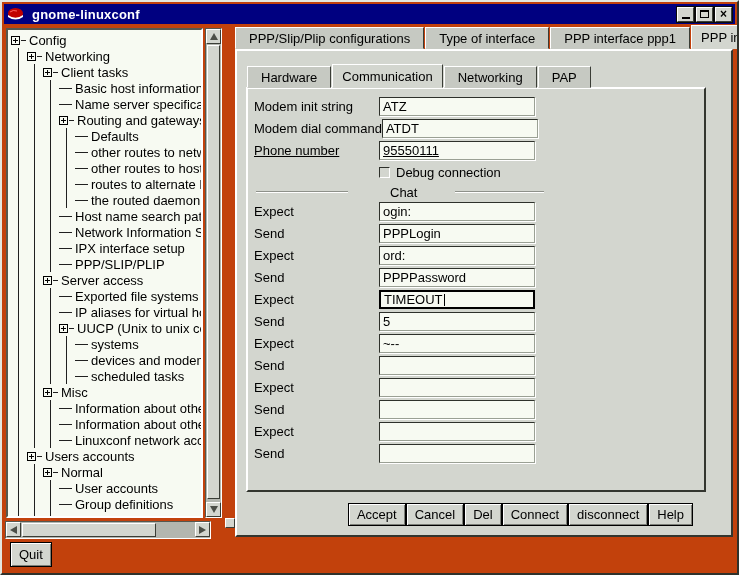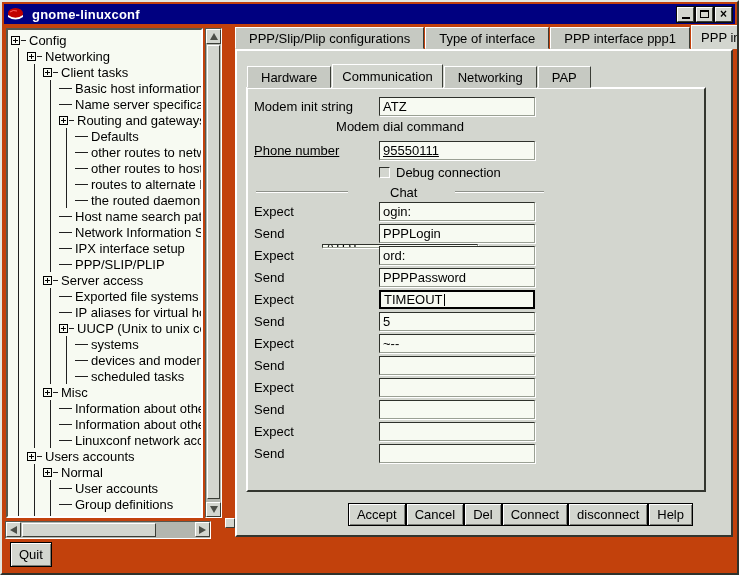--- a/index.html
+++ b/index.html
@@ -416,21 +416,21 @@
       <span class="divline l1"></span>
       <span>Chat</span>
       <span class="divline l2"></span>
     </div>
   <div class="frow" style="top: 8px;">
         <span class="flabel">Modem init string</span>
         <div class="entry">
           <span>ATZ</span>
         </div>
       </div>
-      <div class="frow" style="top: 30px; flex-direction: column;">
+      <div class="frow" style="top: 30px;">
         <span class="flabel">Modem dial command</span>
         <div class="entry">
           <span>ATDT</span>
         </div>
       </div>
       <div class="frow" style="top: 52px; text-decoration: underline;">
         <span class="flabel">Phone number</span>
         <div class="entry">
           <span>95550111</span>
         </div>

